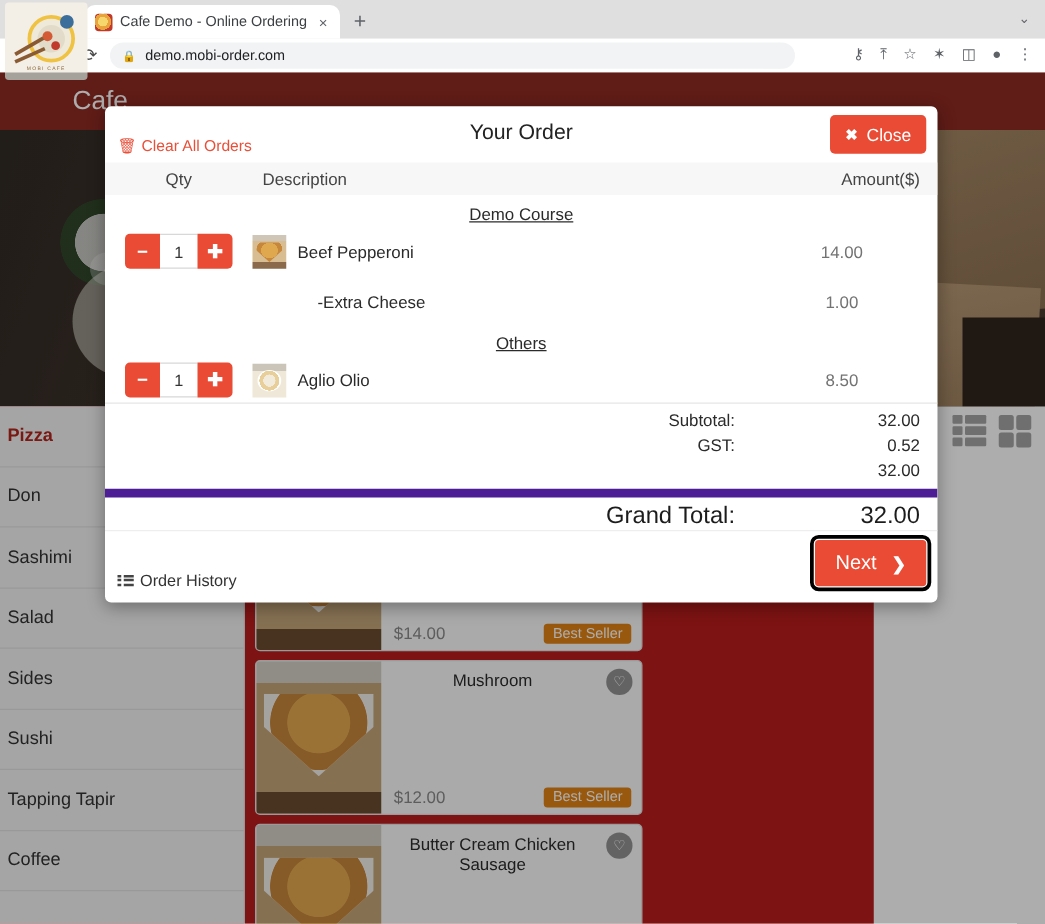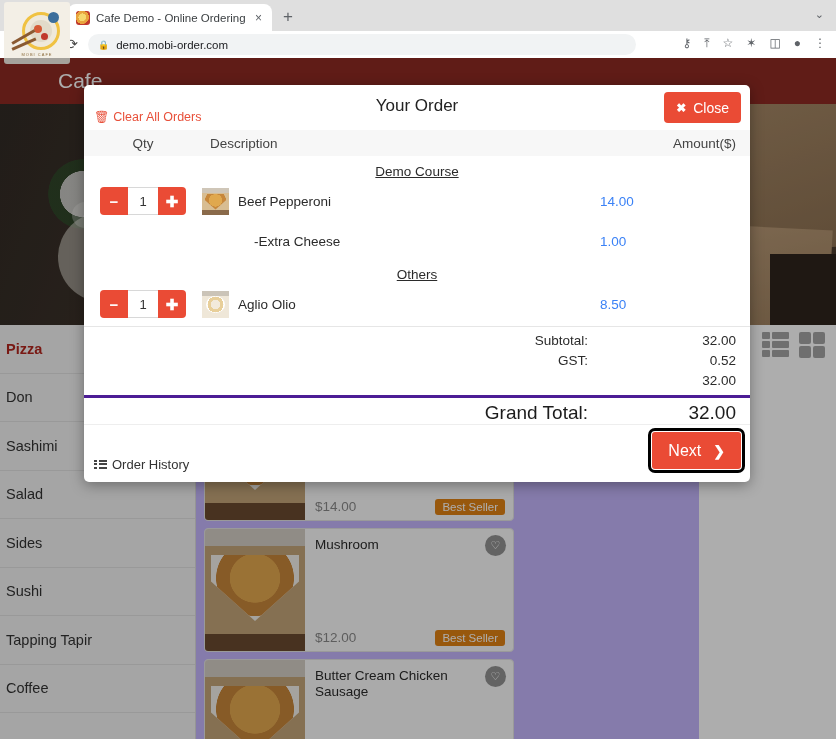--- a/index.html
+++ b/index.html
@@ -135,21 +135,21 @@
   }
   .carousel-arrow {
     position: absolute; top: 50%; transform: translateY(-50%);
     width: 26px; height: 26px; border-radius: 50%;
     background: rgba(255,255,255,0.30); color: #fff;
     display: flex; align-items: center; justify-content: center; font-size: 14px;
   }
   .carousel-arrow.left { left: 72px; }
 
   
-  .content { position: absolute; top: 325px; left: 0; width: 699px; height: 414px; background: #c4b5fd; }
+  .content { position: absolute; top: 325px; left: 0; width: 699px; height: 414px; background: #b91c1c; text-align: center; }
   .sidebar {
     position: absolute; top: 0; left: 0; width: 196px; height: 414px;
     background: #f3f3f3; border-right: 1px solid #dcdcdc;
   }
   .side-item {
     height: 48.5px; display: flex; align-items: center; padding-left: 6px;
     font-size: 14.5px; color: #333333; border-bottom: 1px solid #e2e2e2;
   }
   .side-item.active { color: #b3261e; font-weight: bold; }
 
@@ -259,28 +259,28 @@
     content: ""; position: absolute; top: 6px; left: 3px; right: 3px; height: 16px;
     background: radial-gradient(ellipse at 50% 40%, #e0a84e 0 45%, #c7873b 46% 70%, rgba(0,0,0,0) 71%);
     clip-path: polygon(0 0, 100% 0, 100% 42%, 50% 100%, 0 42%);
   }
   .thumb.noodle::after {
     clip-path: none; border-radius: 50%; top: 5px; left: 4px; right: 4px; height: 17px;
     background: radial-gradient(circle at 50% 50%, #f2eadb 0 38%, #e8cf9a 39% 62%, #ffffff 63% 100%);
   }
   .line-desc { flex: 1; display: flex; align-items: center; font-size: 13.5px; color: #2b2b2b; }
   .line-desc.sub { padding-left: 52px; }
-  .line-amt { width: 150px; text-align: left; padding-right: 3px; font-size: 13.5px; color: #3b82f6; }
+  .line-amt { width: 150px; text-align: center; padding-right: 3px; font-size: 13.5px; color: #737373; }
 
   .totals { border-top: 1px solid #e6e6e6; padding: 4px 0 0; }
   .tot-row { display: flex; justify-content: flex-end; font-size: 13.5px; color: #2b2b2b; line-height: 20px; }
   .tot-label { width: 220px; text-align: right; padding-right: 12px; }
   .tot-val { width: 150px; text-align: right; padding-right: 14px; }
   .grand {
-    border-top: 3px solid #4c1d95; margin-top: 4px; padding-top: 4px;
+    border-top: 7px solid #4c1d95; margin-top: 4px; padding-top: 4px;
     display: flex; justify-content: flex-end; align-items: baseline;
     font-size: 19px; color: #1c1c1c;
   }
   .grand .tot-label { width: 220px; }
 
   .modal-foot {
     position: relative; height: 58px; flex: 0 0 58px; border-top: 1px solid #eeeeee;
   }
   .order-history {
     position: absolute; left: 10px; bottom: 10px; display: flex; align-items: center; gap: 6px;

